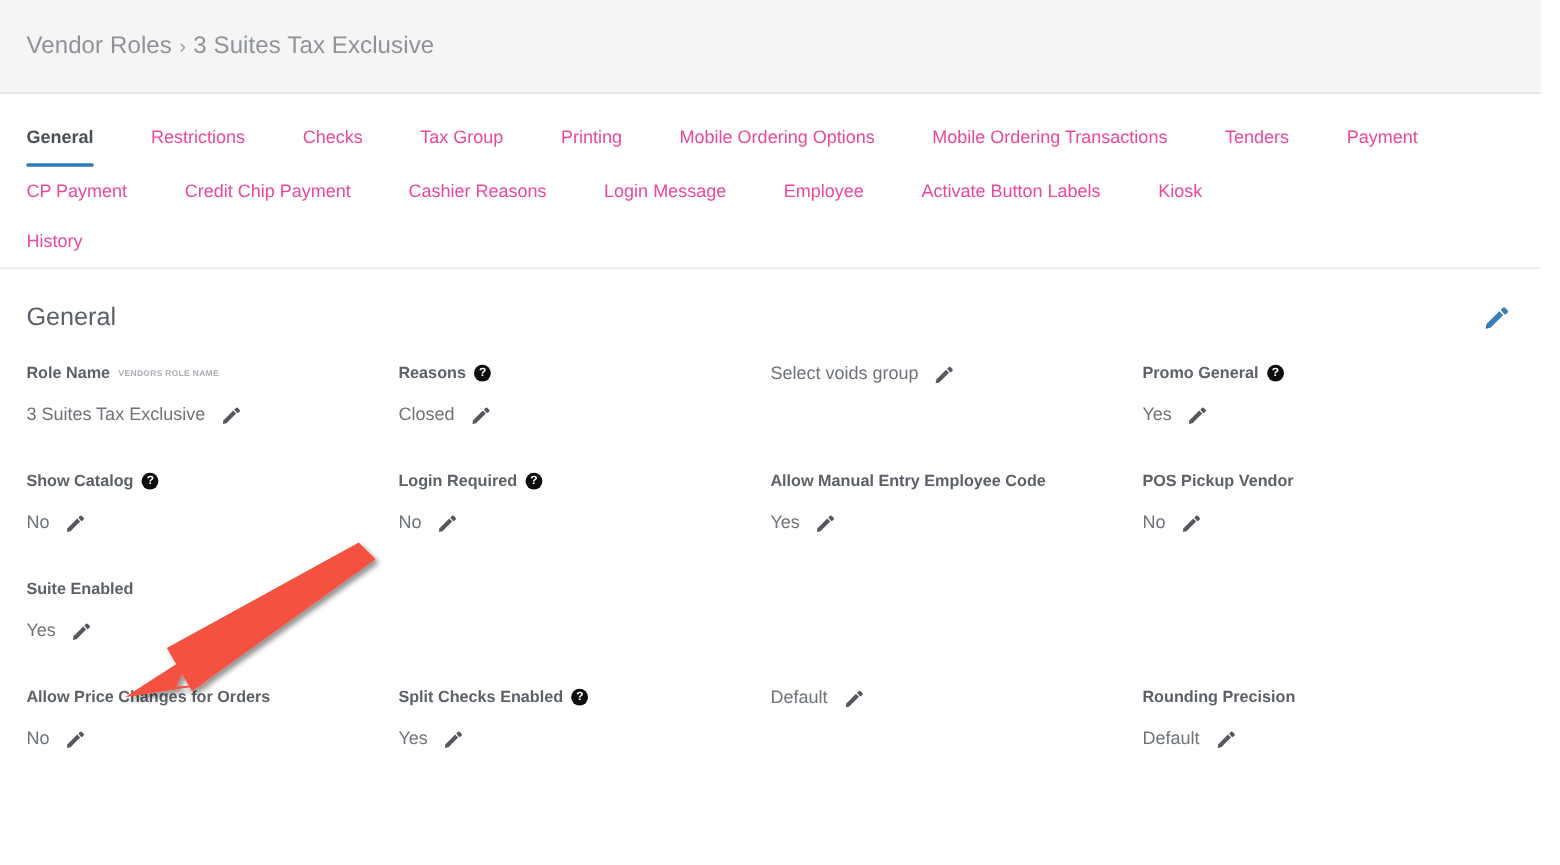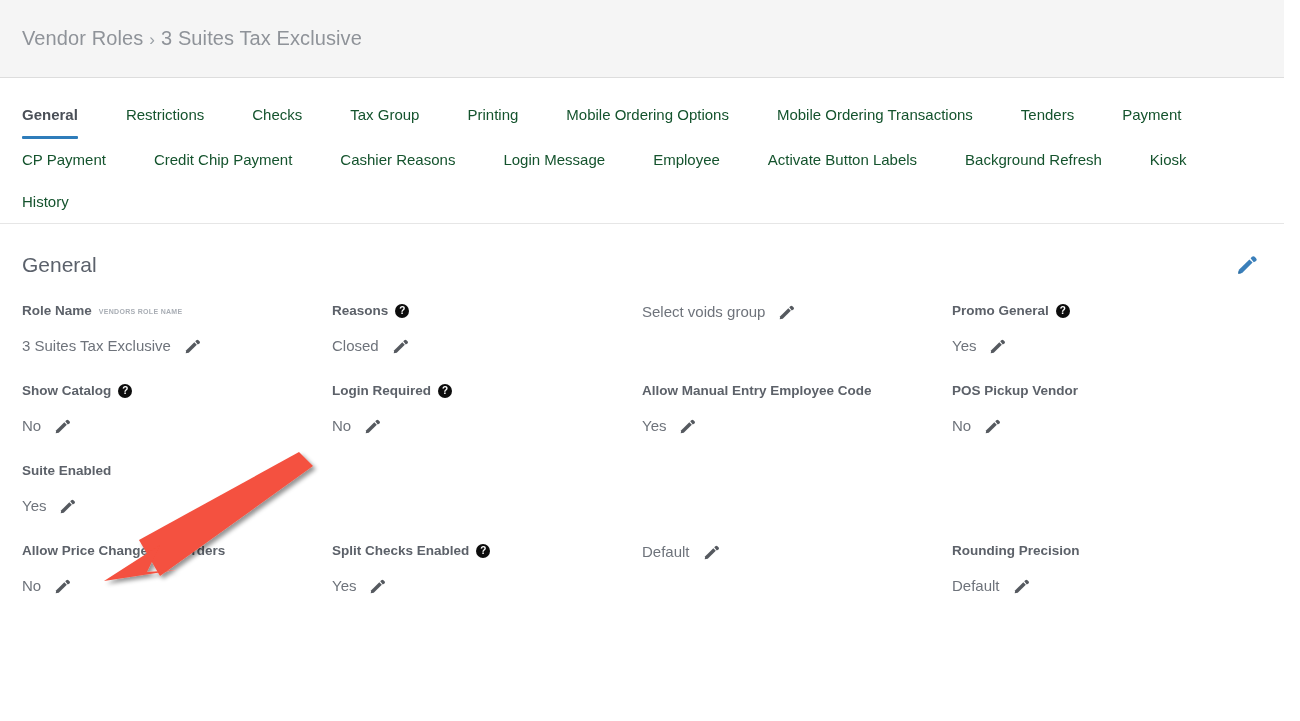--- a/index.html
+++ b/index.html
@@ -43,21 +43,21 @@
     border-bottom: 1px solid #e6e6e6;
   }
   .tab-row {
     display: flex;
     flex-wrap: wrap;
     align-items: flex-start;
   }
   .tab {
     position: relative;
     font-size: 15px;
-    color: #14532d;
+    color: #ec4899;
     padding: 8px 0 13px 0;
     margin-right: 48px;
     white-space: nowrap;
     cursor: pointer;
     line-height: 22px;
   }
   .tab.active {
     color: #4a4f57;
     font-weight: 600;
   }
@@ -86,21 +86,21 @@
     font-size: 21px;
     color: #5b616b;
     font-weight: 400;
   }
   .edit-pencil { cursor: pointer; line-height: 0; padding: 4px; }
 
   
   .grid {
     display: grid;
     grid-template-columns: repeat(4, 1fr);
-    row-gap: 24px;
+    row-gap: 34px;
   }
   .field { min-height: 56px; }
   .field-label {
     font-size: 13.5px;
     font-weight: 700;
     color: #5c6169;
     display: flex;
     align-items: center;
     gap: 7px;
     line-height: 18px;
@@ -171,21 +171,20 @@
       <div class="tab"><span>Tenders</span></div>
       <div class="tab"><span>Payment</span></div>
     </div>
     <div class="tab-row row2">
       <div class="tab"><span>CP Payment</span></div>
       <div class="tab"><span>Credit Chip Payment</span></div>
       <div class="tab"><span>Cashier Reasons</span></div>
       <div class="tab"><span>Login Message</span></div>
       <div class="tab"><span>Employee</span></div>
       <div class="tab"><span>Activate Button Labels</span></div>
-      <div class="tab"><span>Background Refresh</span></div>
       <div class="tab"><span>Kiosk</span></div>
     </div>
     <div class="tab-row row3">
       <div class="tab"><span>History</span></div>
     </div>
   </div>
 
   <div class="section">
     <div class="section-head">
       <div class="section-title">General</div>

